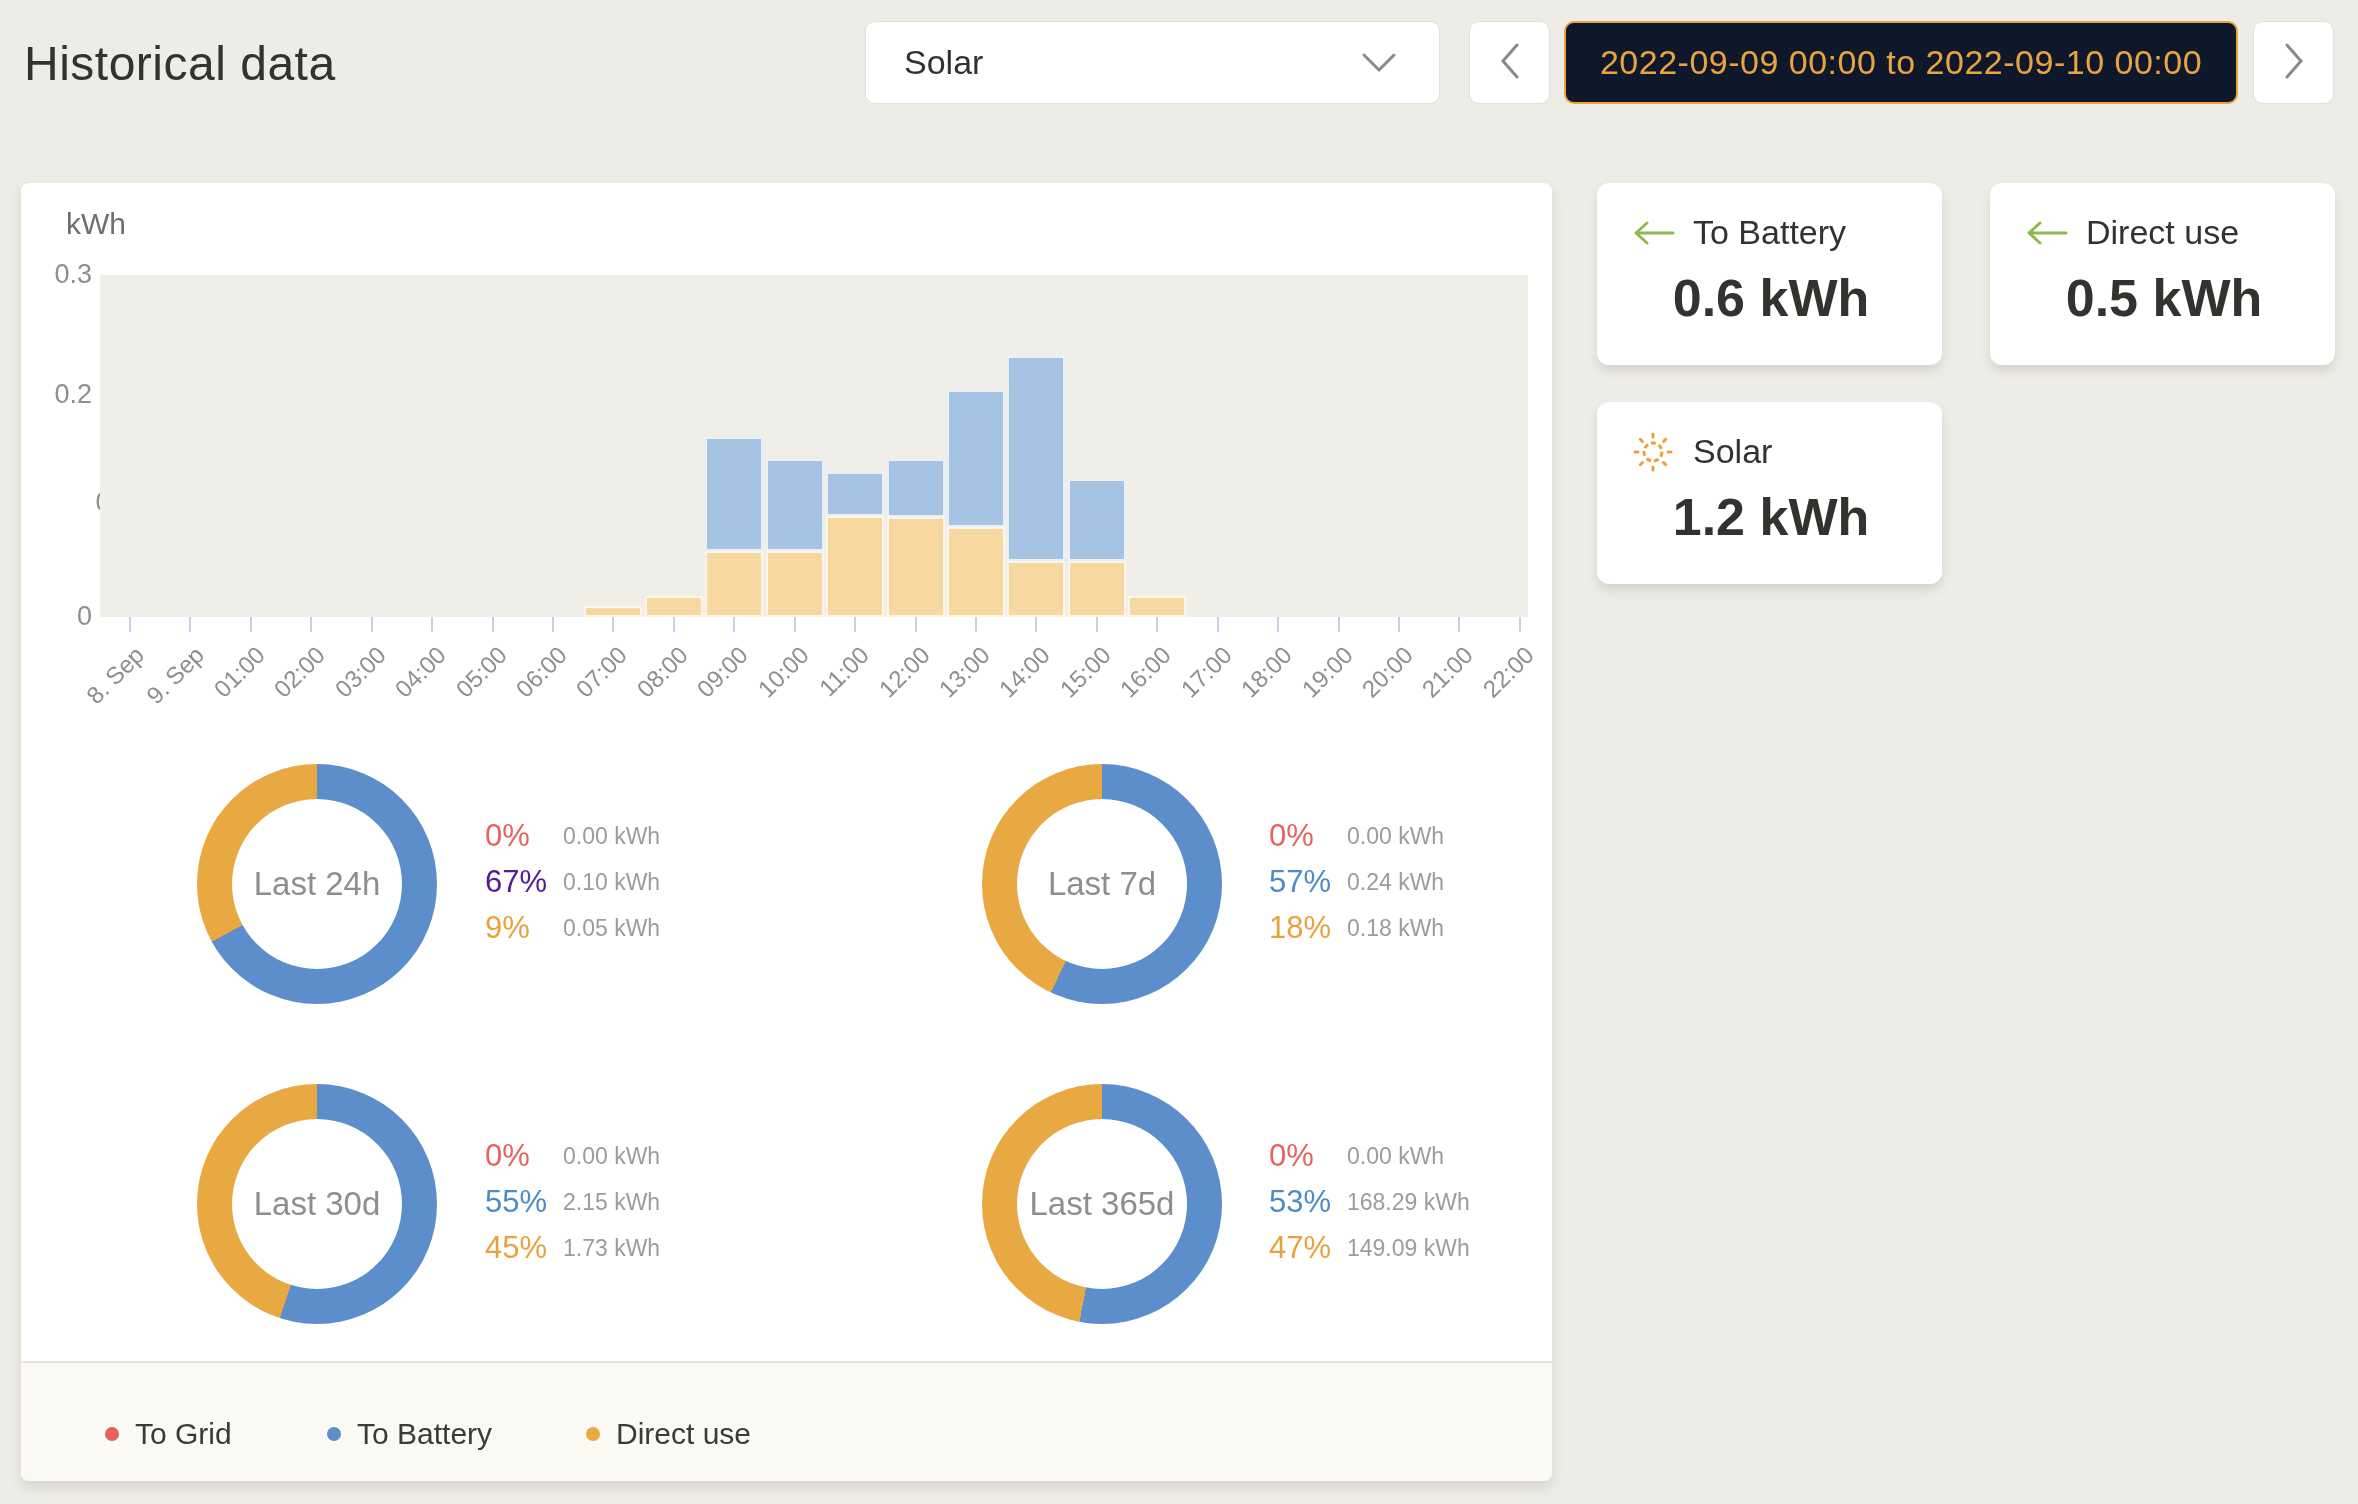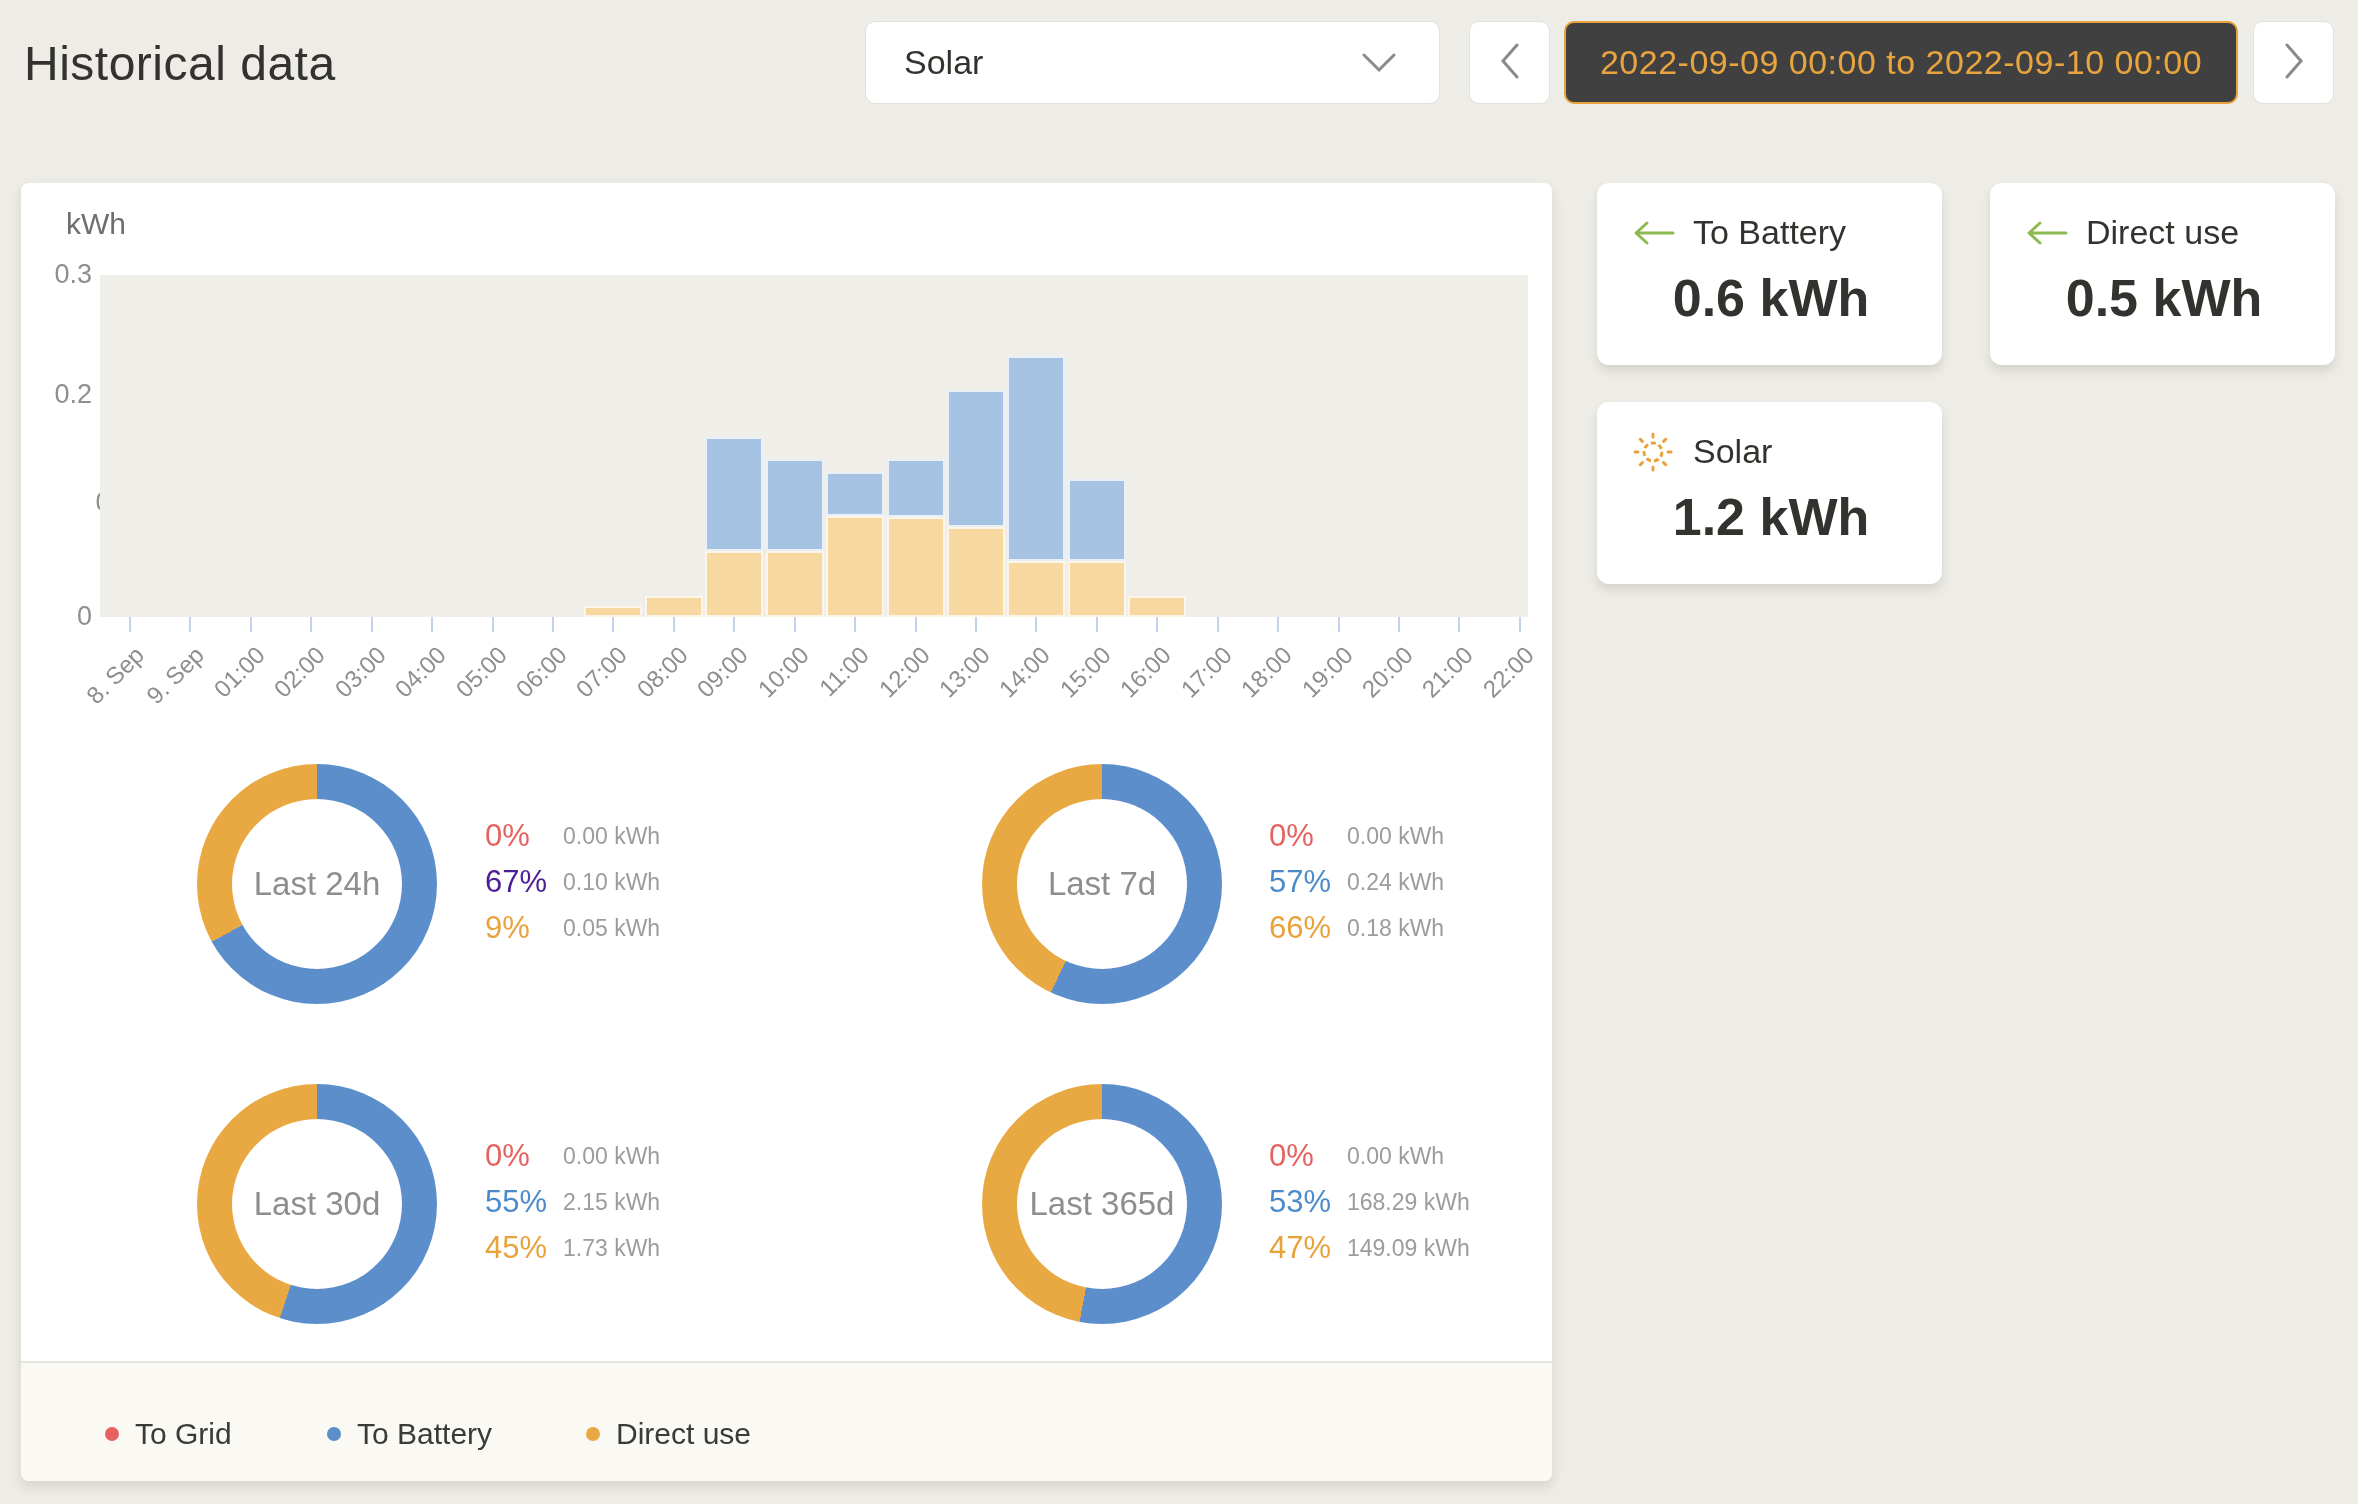--- a/index.html
+++ b/index.html
@@ -27,21 +27,21 @@
   .metric-select .value { font-size:34px; color:#33322E; }
   .nav-btn {
     position:absolute; top:21px; width:81px; height:83px;
     background:#FFFFFF; border:1px solid #E3E1DC; border-radius:10px;
     display:flex; align-items:center; justify-content:center; cursor:pointer;
   }
   .nav-btn.prev { left:1469px; }
   .nav-btn.next { left:2253px; }
   .date-range {
     position:absolute; left:1564px; top:21px; width:674px; height:83px;
-    background:#404040; border:2px solid #E9A33C; border-radius:10px;
+    background:#0f172a; border:2px solid #E9A33C; border-radius:10px;
     display:flex; align-items:center; justify-content:center; cursor:pointer;
   }
   .date-range .txt { font-size:34px; color:#E8A43E; letter-spacing:0.5px; }
 
   
   .chart-card {
     position:absolute; left:21px; top:183px; width:1531px; height:1298px;
     background:#FFFFFF; border-radius:8px;
     box-shadow:0 6px 12px rgba(110,105,95,0.18);
   }
@@ -248,21 +248,21 @@
         <div class="stats" style="left: 1248px; top: 630px;">
           <div class="stat-row">
             <span class="stat-pct" style="color: rgb(231, 98, 94);">0%</span>
             <span class="stat-val">0.00 kWh</span>
           </div>
           <div class="stat-row">
             <span class="stat-pct" style="color: rgb(76, 139, 201);">57%</span>
             <span class="stat-val">0.24 kWh</span>
           </div>
           <div class="stat-row">
-            <span class="stat-pct" style="color: rgb(233, 162, 59);">66%</span>
+            <span class="stat-pct" style="color: rgb(233, 162, 59);">18%</span>
             <span class="stat-val">0.18 kWh</span>
           </div>
         </div>
         <div class="donut" style="left: 176px; top: 901px;">
           <div class="ring" style="background: conic-gradient(rgb(91, 142, 203) 0deg, rgb(91, 142, 203) 55%, rgb(233, 169, 66) 0deg);"></div>
           <div class="hole">
             <span>Last 30d</span>
           </div>
         </div>
         <div class="stats" style="left: 464px; top: 950px;">

